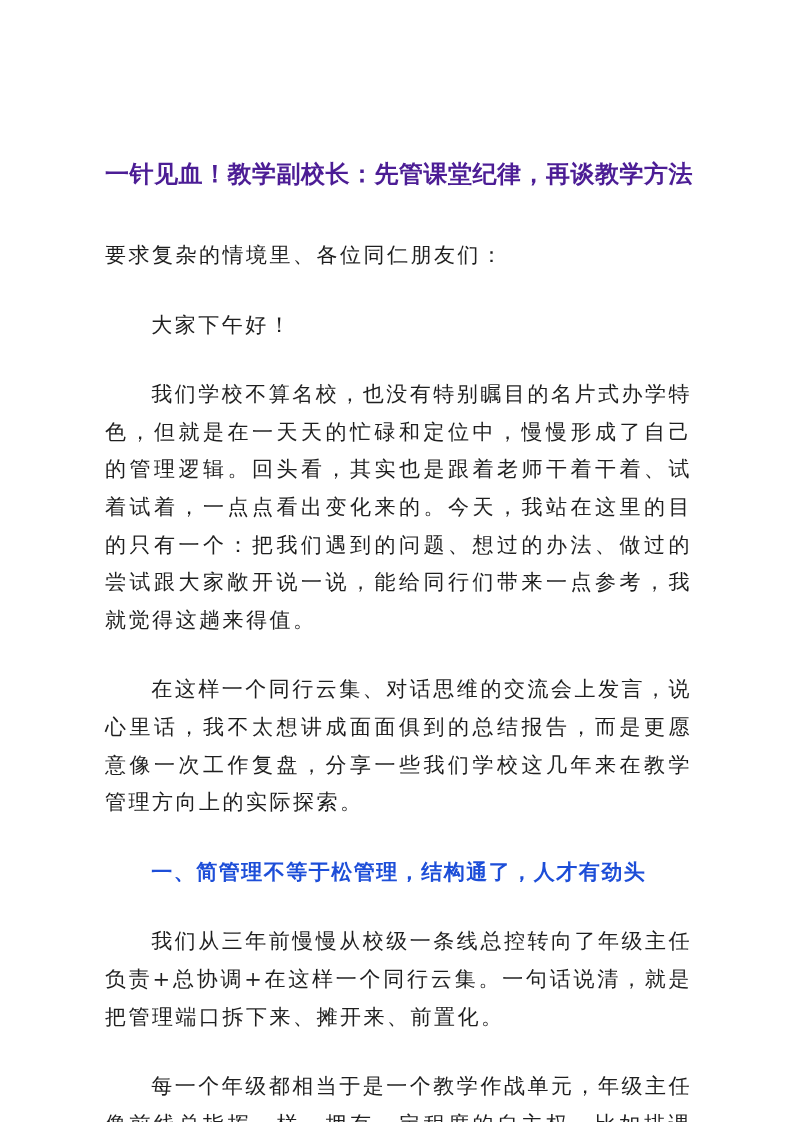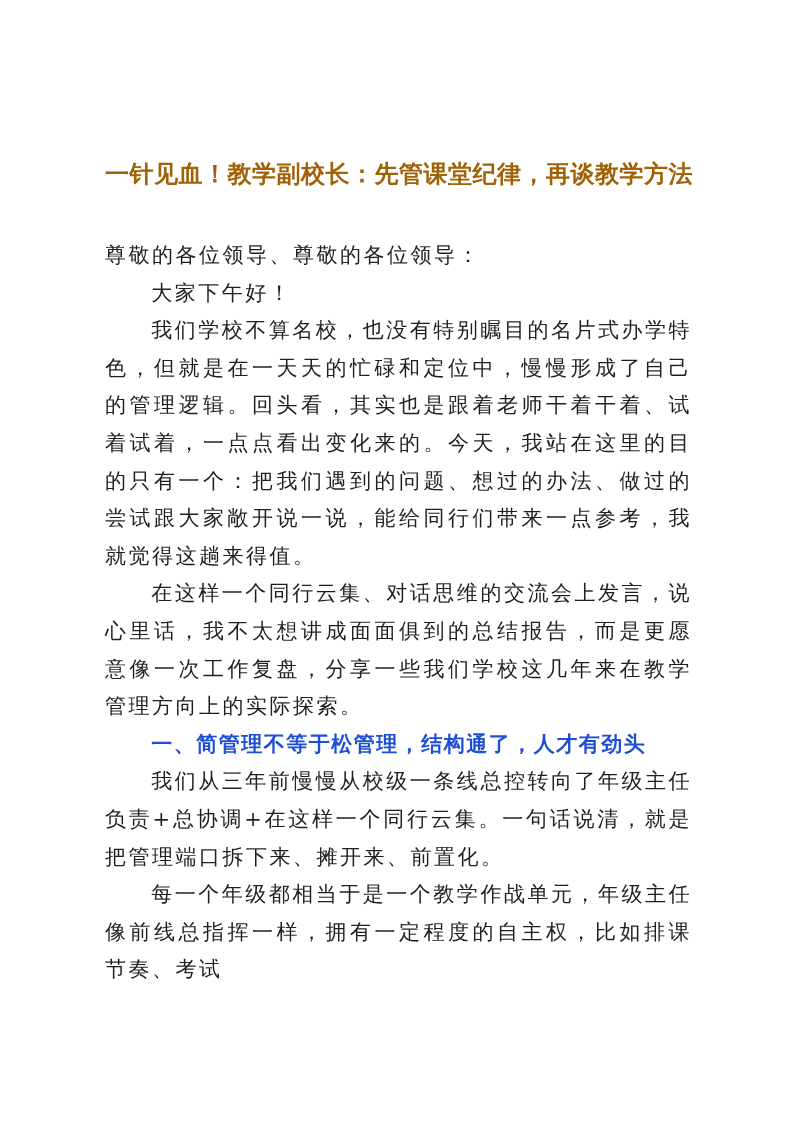--- a/index.html
+++ b/index.html
@@ -21,51 +21,52 @@
     left: 105px;
     width: 587px;
   }
   .doc-title {
     margin: 0 0 41px 0;
     font-family: "DejaVu Sans", "Liberation Sans", sans-serif;
     font-weight: bold;
     font-size: 24px;
     line-height: 44px;
     letter-spacing: 0.5px;
-    color: #a16207;
+    color: #4c1d95;
     white-space: nowrap;
   }
   .body-text p {
     margin: 0;
     font-family: "DejaVu Serif", "Liberation Serif", serif;
     font-size: 21px;
     line-height: 37.6px;
     letter-spacing: 2.5px;
     color: #1f1f1f;
     text-align: justify;
     text-justify: inter-character;
   }
   .body-text p.indent {
     text-indent: 2.2em;
+    margin-top: 32px;
   }
   .body-text p.heading {
     font-family: "DejaVu Sans", "Liberation Sans", sans-serif;
     font-weight: bold;
     color: #1d4ed8;
     letter-spacing: 1.5px;
   }
 </style>
 </head>
 <body>
 
 <div class="page">
   <div class="content">
     <h1 class="doc-title">一针见血！教学副校长：先管课堂纪律，再谈教学方法</h1>
     <div class="body-text">
-      <p>尊敬的各位领导、尊敬的各位领导：</p>
+      <p>要求复杂的情境里、各位同仁朋友们：</p>
       <p class="indent">大家下午好！</p>
       <p class="indent">我们学校不算名校，也没有特别瞩目的名片式办学特色，但就是在一天天的忙碌和定位中，慢慢形成了自己的管理逻辑。回头看，其实也是跟着老师干着干着、试着试着，一点点看出变化来的。今天，我站在这里的目的只有一个：把我们遇到的问题、想过的办法、做过的尝试跟大家敞开说一说，能给同行们带来一点参考，我就觉得这趟来得值。</p>
       <p class="indent">在这样一个同行云集、对话思维的交流会上发言，说心里话，我不太想讲成面面俱到的总结报告，而是更愿意像一次工作复盘，分享一些我们学校这几年来在教学管理方向上的实际探索。</p>
       <p class="indent heading">一、简管理不等于松管理，结构通了，人才有劲头</p>
       <p class="indent">我们从三年前慢慢从校级一条线总控转向了年级主任负责+总协调+在这样一个同行云集。一句话说清，就是把管理端口拆下来、摊开来、前置化。</p>
       <p class="indent">每一个年级都相当于是一个教学作战单元，年级主任像前线总指挥一样，拥有一定程度的自主权，比如排课节奏、考试</p>
     </div>
   </div>
 </div>
 

